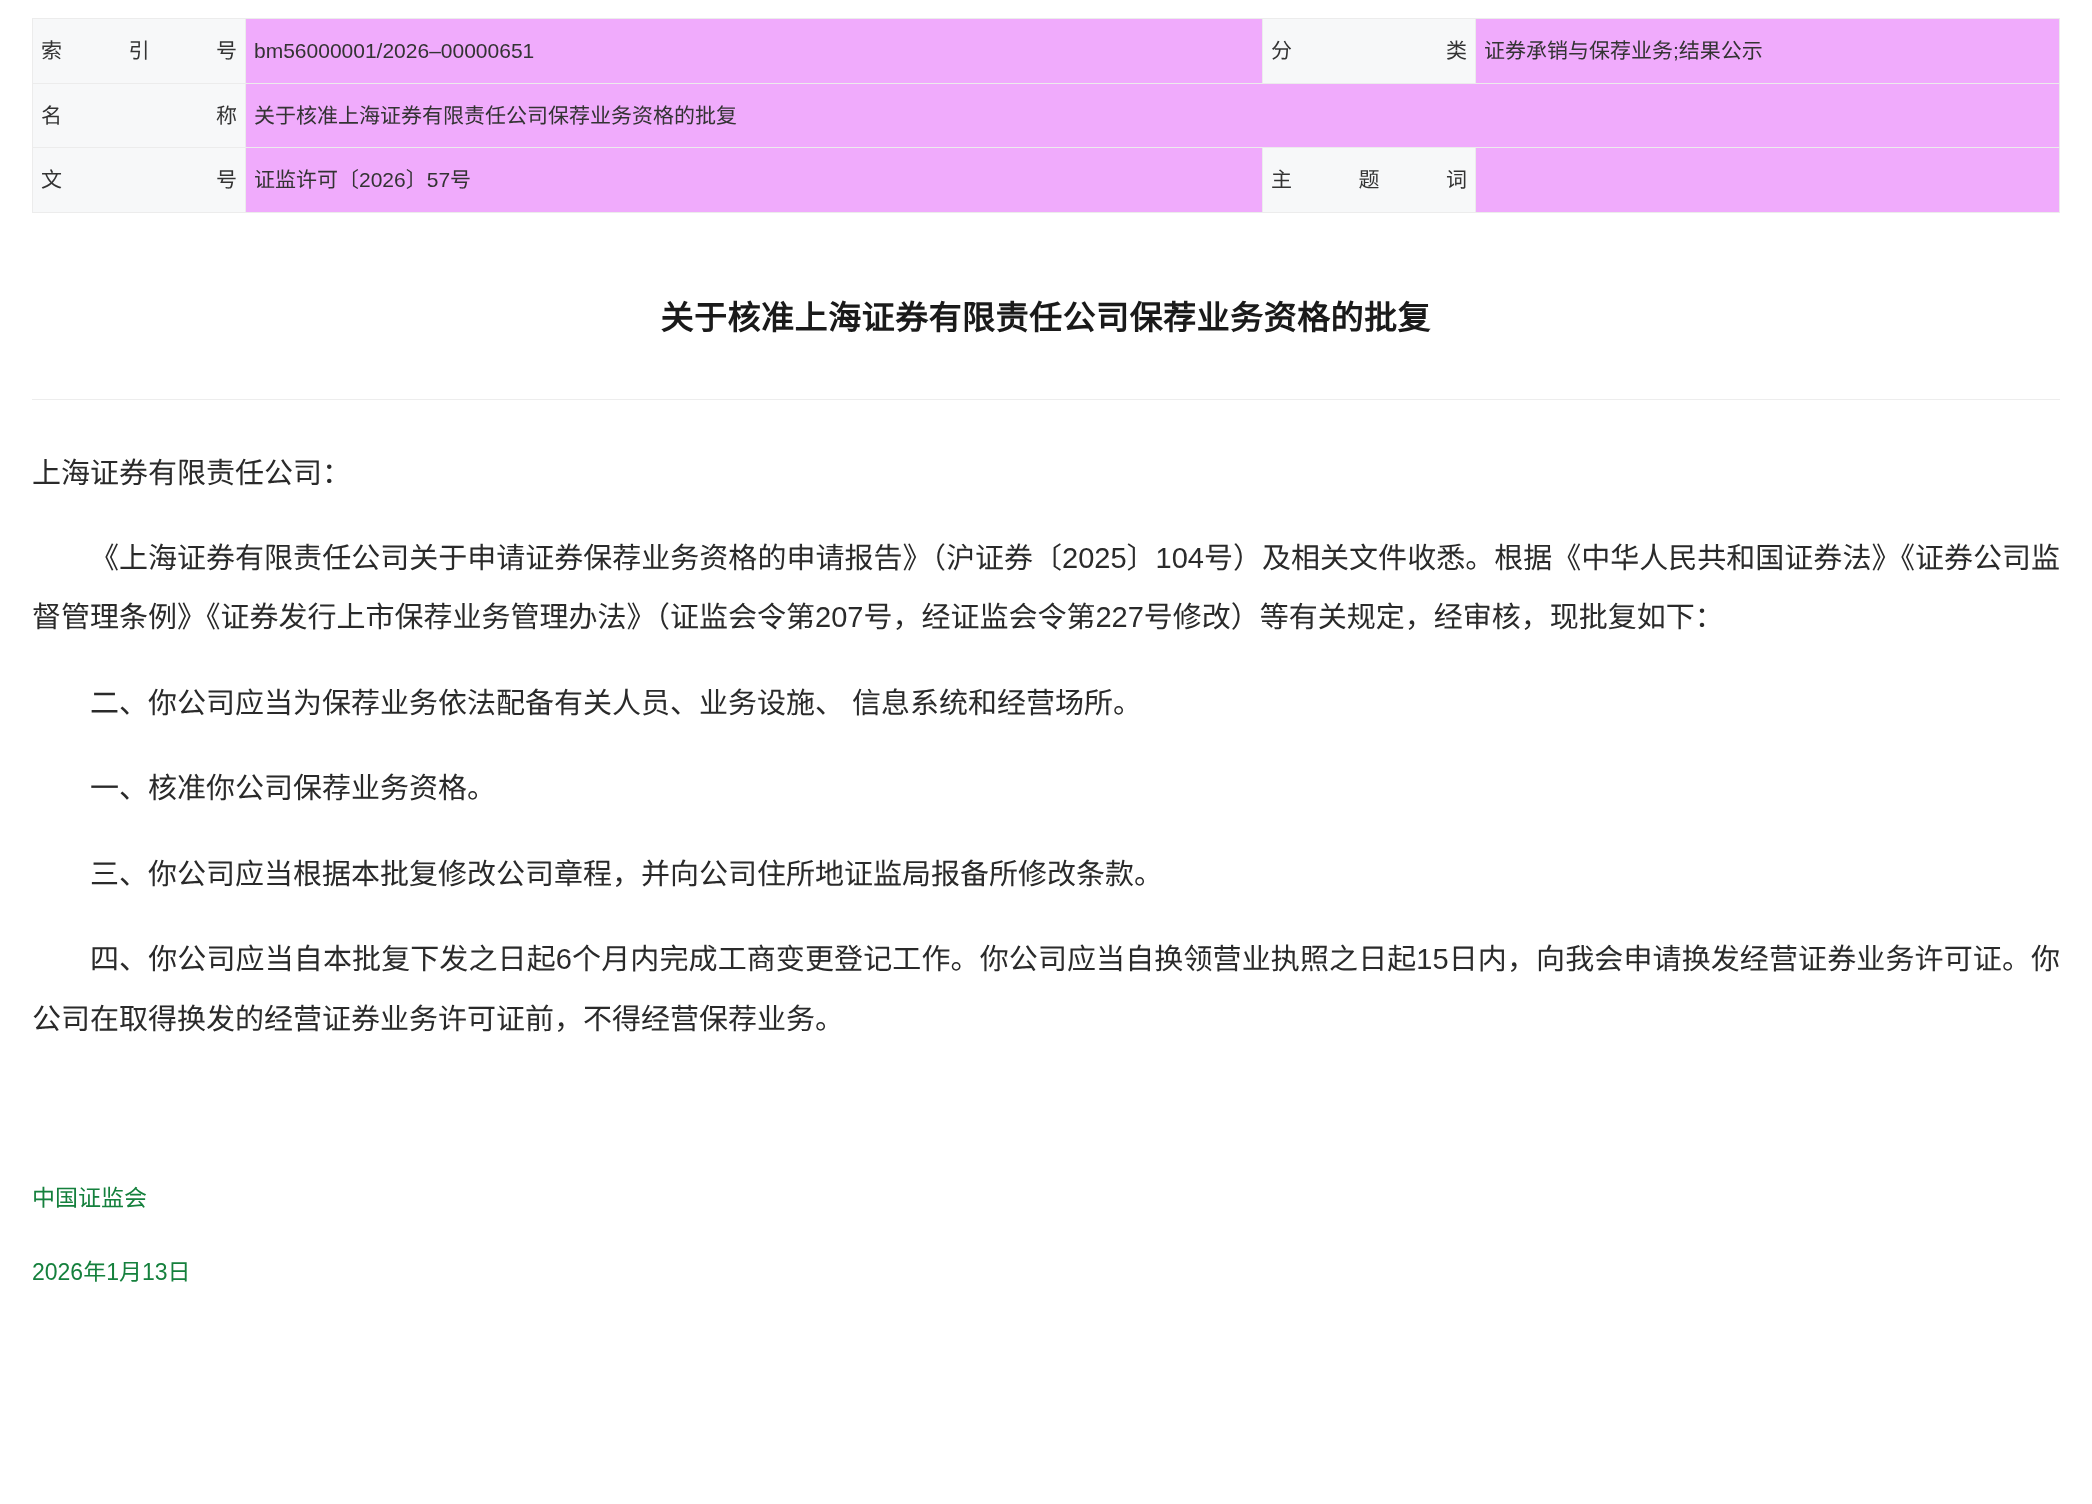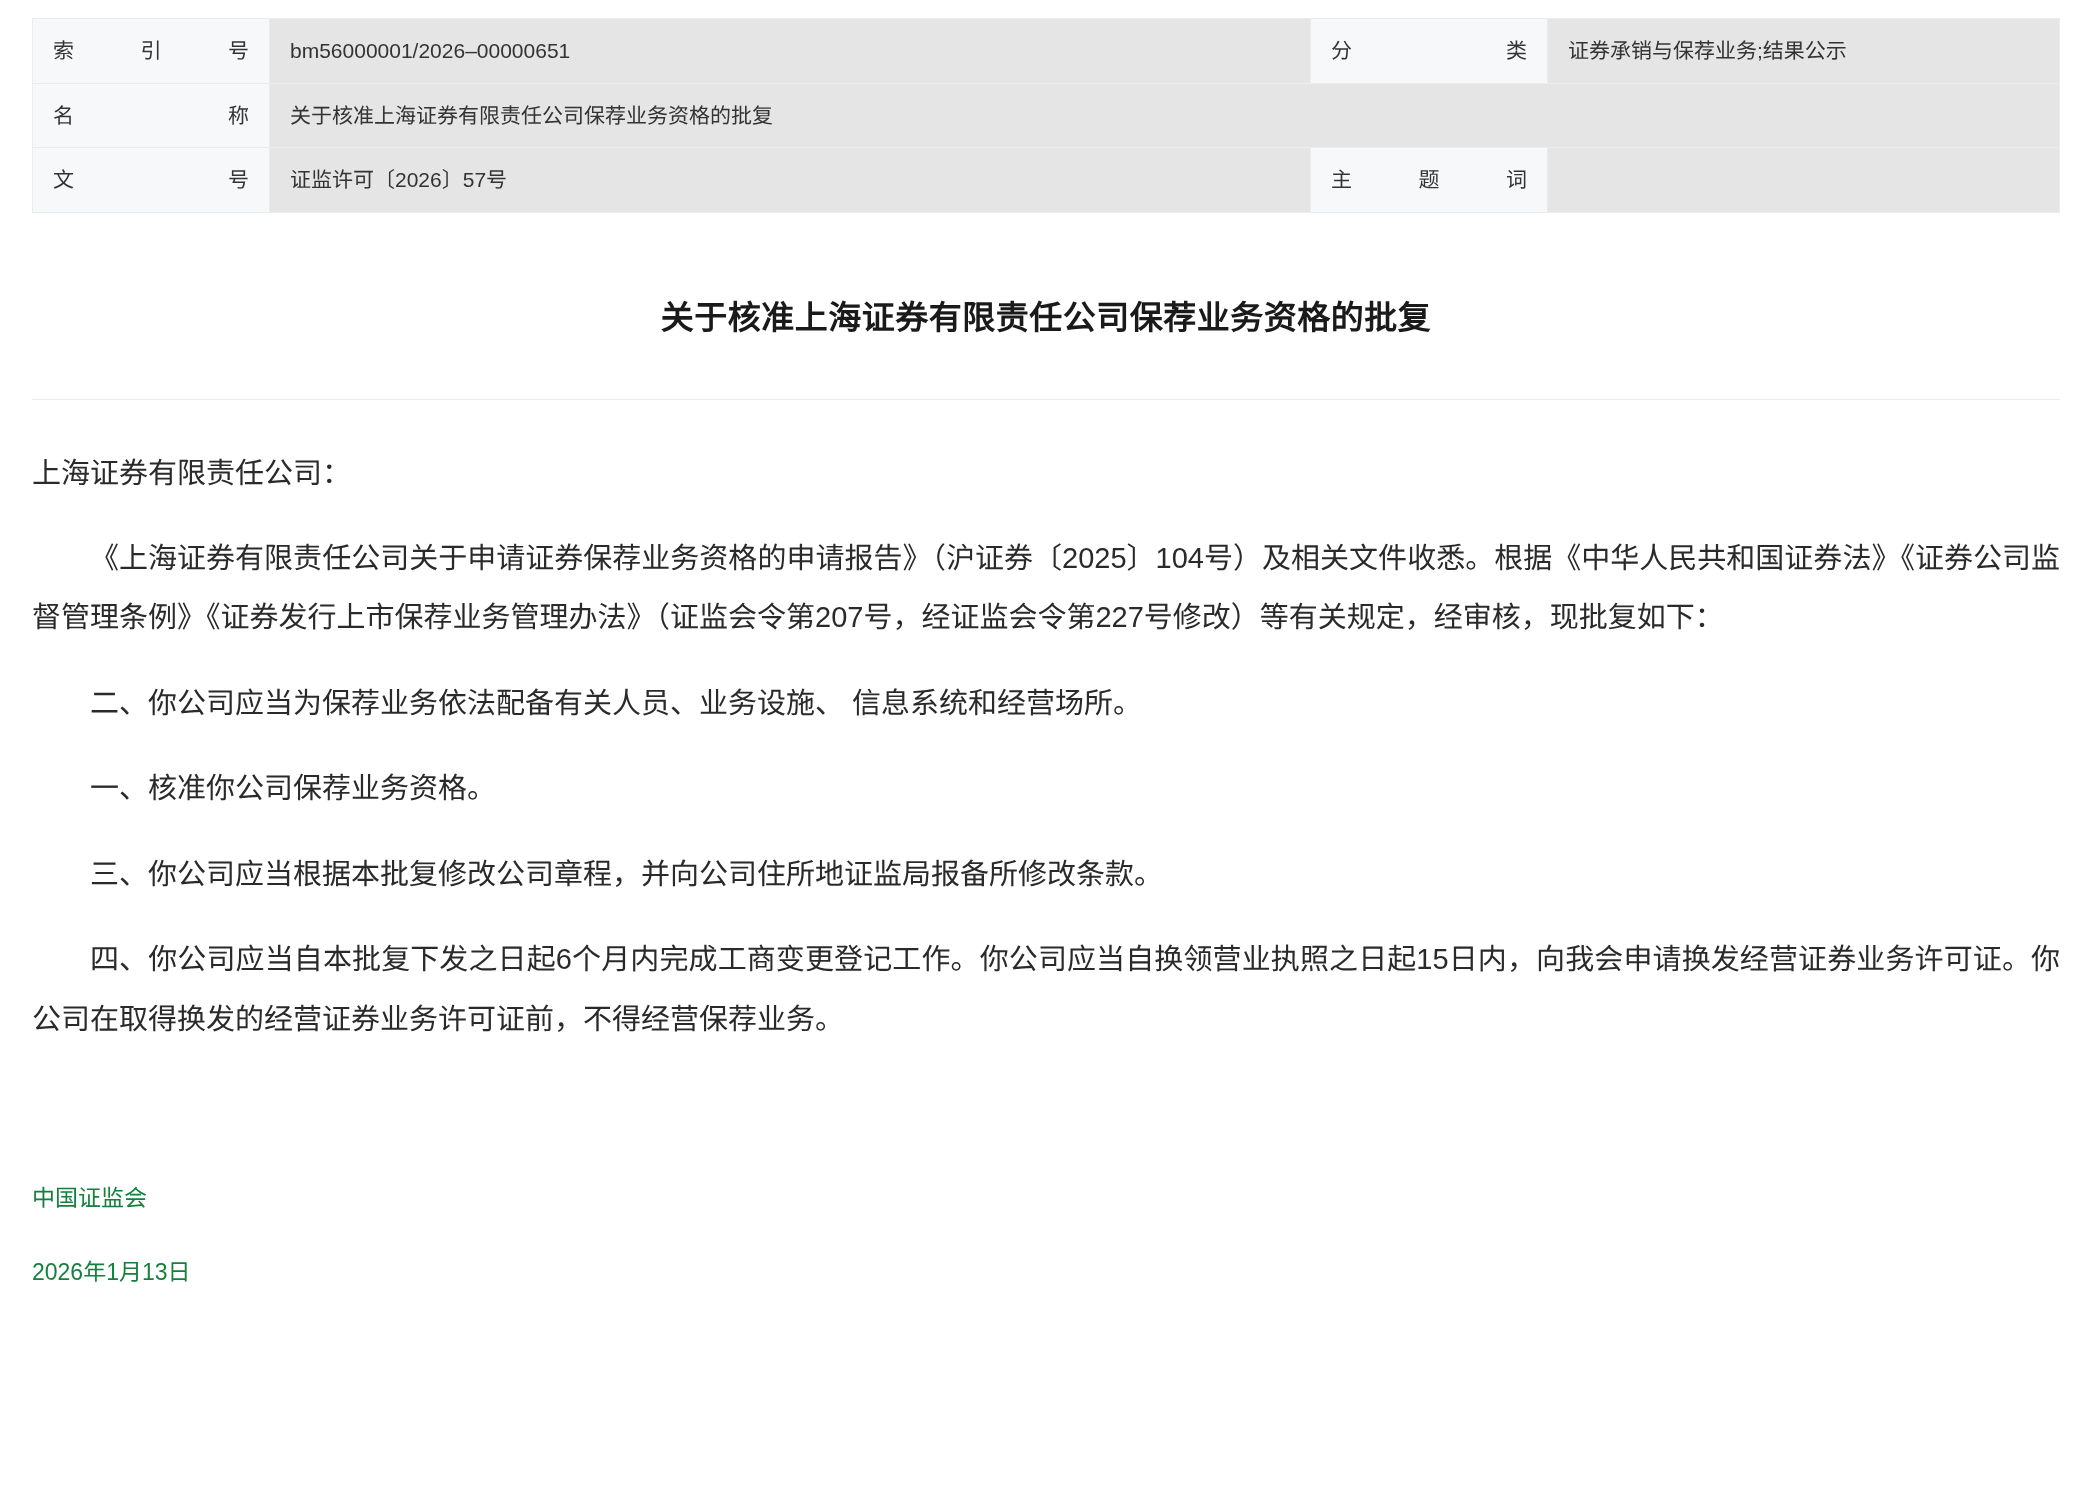--- a/index.html
+++ b/index.html
@@ -27,36 +27,36 @@
     margin: 18px 32px 0 32px;
     border-collapse: collapse;
     width: calc(100% - 64px);
     table-layout: fixed;
     border: 1px solid #e8e8e8;
   }
   .meta-table td {
     border: 1px solid #ececec;
     font-size: 21px;
     line-height: 1.5;
-    padding: 16px 20px;
+    padding: 16px 8px;
     vertical-align: middle;
     color: #333333;
   }
   .meta-label {
     background: #f7f8f9;
     width: 196px;
     color: #444444;
     text-align: justify;
     text-align-last: justify;
     padding-left: 40px;
     padding-right: 40px;
     white-space: nowrap;
   }
   .meta-value {
-    background: #e5e5e5;
+    background: #f0abfc;
     color: #333333;
   }
   .col-v1 { width: 1000px; }
   .col-l2 { width: 196px; }
 
   
   .doc-title {
     text-align: center;
     font-size: 33px;
     font-weight: bold;

